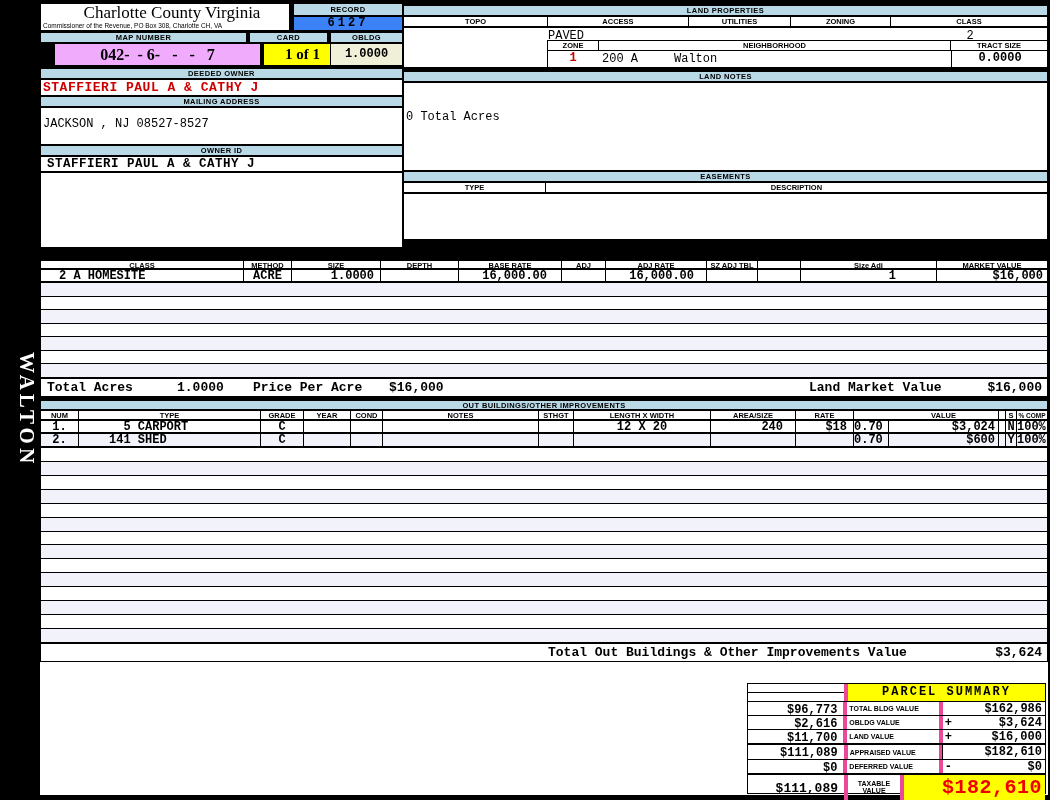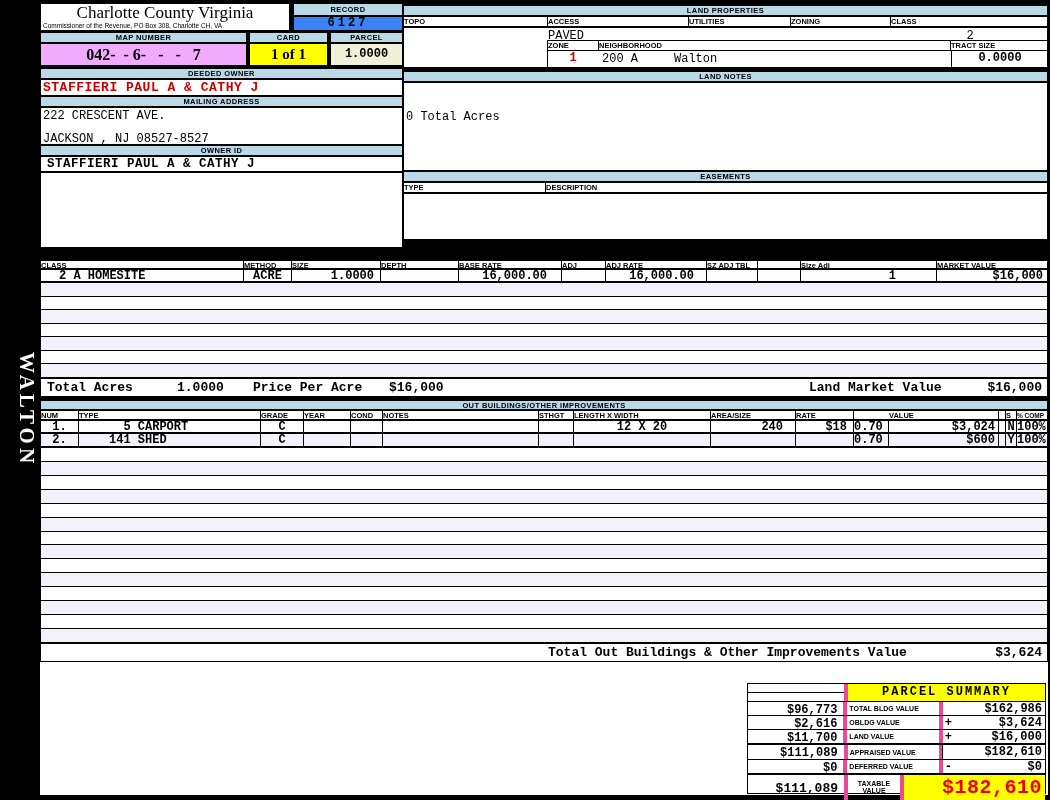--- a/index.html
+++ b/index.html
@@ -4,25 +4,25 @@
 <style>
   html,body{margin:0;padding:0;background:#000;}
   .page{position:relative;width:1050px;height:800px;background:#000;overflow:hidden;
         font-family:"Liberation Sans",sans-serif;}
   .abs{position:absolute;box-sizing:border-box;}
   .box{background:#fff;border:1px solid #000;}
   .bar{background:#bad9e7;border:1px solid #000;display:flex;align-items:center;justify-content:center;
        font:bold 7.5px "Liberation Sans",sans-serif;letter-spacing:.4px;color:#000;}
   .mono{font-family:"Liberation Mono","DejaVu Sans Mono",monospace;font-weight:bold;}
   .monon{font-family:"Liberation Mono","DejaVu Sans Mono",monospace;font-weight:normal;}
-  .serif{font-family:"Liberation Serif","DejaVu Serif",serif;}
+  .serif{font-family:"Liberation Serif","DejaVu Serif",serif;margin-left:14px;}
   .row{display:flex;}
   .cell{box-sizing:border-box;border-right:1px solid #000;overflow:hidden;white-space:pre;}
   .cell:last-child{border-right:none;}
-  .hc{font:bold 7.5px "Liberation Sans",sans-serif;line-height:9px;}
+  .hc{font:bold 7.5px "Liberation Sans",sans-serif;text-align:center;line-height:9px;}
   .dc{font-size:12px;line-height:13px;}
   .stripes{display:flex;flex-direction:column;}
   .stripes>div{flex:1;border-bottom:1px solid #000;}
   .stripes>div:last-child{border-bottom:none;}
   .st-odd-shaded>div:nth-child(odd){background:#f1f2fa;}
   .st-even-shaded>div:nth-child(even){background:#f1f2fa;}
   .vlabel{color:#fff;font:bold 21px "Liberation Serif","DejaVu Serif",serif;
           writing-mode:vertical-rl;letter-spacing:4px;text-align:center;}
   .red{color:#cc0000;}
   .ps-row{display:flex;border-bottom:1px solid #000;}
@@ -44,32 +44,31 @@
   <div class="abs box" style="left:40px;top:3px;width:250px;height:28px;">
     <div class="serif" style="font-size:17px;line-height:18px;text-align:center;">Charlotte County Virginia</div>
     <div style="font-size:6.5px;padding-left:2px;">Commissioner of the Revenue, PO Box 308, Charlotte CH, VA</div>
   </div>
 
   <div class="abs bar" style="left:293px;top:3px;width:110px;height:13px;">RECORD</div>
   <div class="abs box mono" style="left:293px;top:16px;width:110px;height:15px;background:#3b82f6;text-align:center;font-size:12px;line-height:13px;letter-spacing:3px;">6127</div>
 
   <div class="abs bar" style="left:40px;top:32px;width:207px;height:11px;text-align:center;">MAP NUMBER</div>
   <div class="abs bar" style="left:249px;top:32px;width:79px;height:11px;">CARD</div>
-  <div class="abs bar" style="left:330px;top:32px;width:73px;height:11px;">PARCEL</div>
+  <div class="abs bar" style="left:330px;top:32px;width:73px;height:11px;">OBLDG</div>
 
   <div class="abs box serif" style="left:40px;top:43px;width:207px;height:23px;background:#f0abfc;text-align:center;font-size:16px;line-height:21px;font-weight:bold;white-space:pre;">042-  - 6-   -   -   7</div>
   <div class="abs box serif" style="left:249px;top:43px;width:79px;height:23px;background:#ffff00;text-align:center;font-size:15px;line-height:21px;font-weight:bold;">1 of 1</div>
   <div class="abs box mono" style="left:330px;top:43px;width:73px;height:23px;background:#f0efd8;text-align:center;font-size:12px;line-height:21px;">1.0000</div>
 
   <div class="abs bar" style="left:40px;top:68px;width:363px;height:11px;">DEEDED OWNER</div>
   <div class="abs box mono red" style="left:40px;top:79px;width:363px;height:17px;font-size:13px;line-height:15px;padding-left:2px;letter-spacing:.5px;">STAFFIERI PAUL A &amp; CATHY J</div>
 
   <div class="abs bar" style="left:40px;top:96px;width:363px;height:11px;">MAILING ADDRESS</div>
   <div class="abs box" style="left:40px;top:107px;width:363px;height:38px;">
-    <div class="monon" style="font-size:12px;padding:1px 0 0 2px;">222 CRESCENT AVE.</div>
     <div class="monon" style="font-size:12px;padding:9px 0 0 2px;">JACKSON , NJ 08527-8527</div>
   </div>
 
   <div class="abs bar" style="left:40px;top:145px;width:363px;height:11px;">OWNER ID</div>
   <div class="abs box mono" style="left:40px;top:156px;width:363px;height:16px;font-size:12.5px;line-height:15px;padding-left:6px;letter-spacing:.5px;">STAFFIERI PAUL A &amp; CATHY J</div>
   <div class="abs box" style="left:40px;top:172px;width:363px;height:76px;"></div>
 
   <div class="abs bar" style="left:403px;top:5px;width:645px;height:11px;">LAND PROPERTIES</div>
   <div class="abs box row" style="left:403px;top:16px;width:645px;height:11px;">
     <div class="cell hc" style="width:144px;">TOPO</div>

